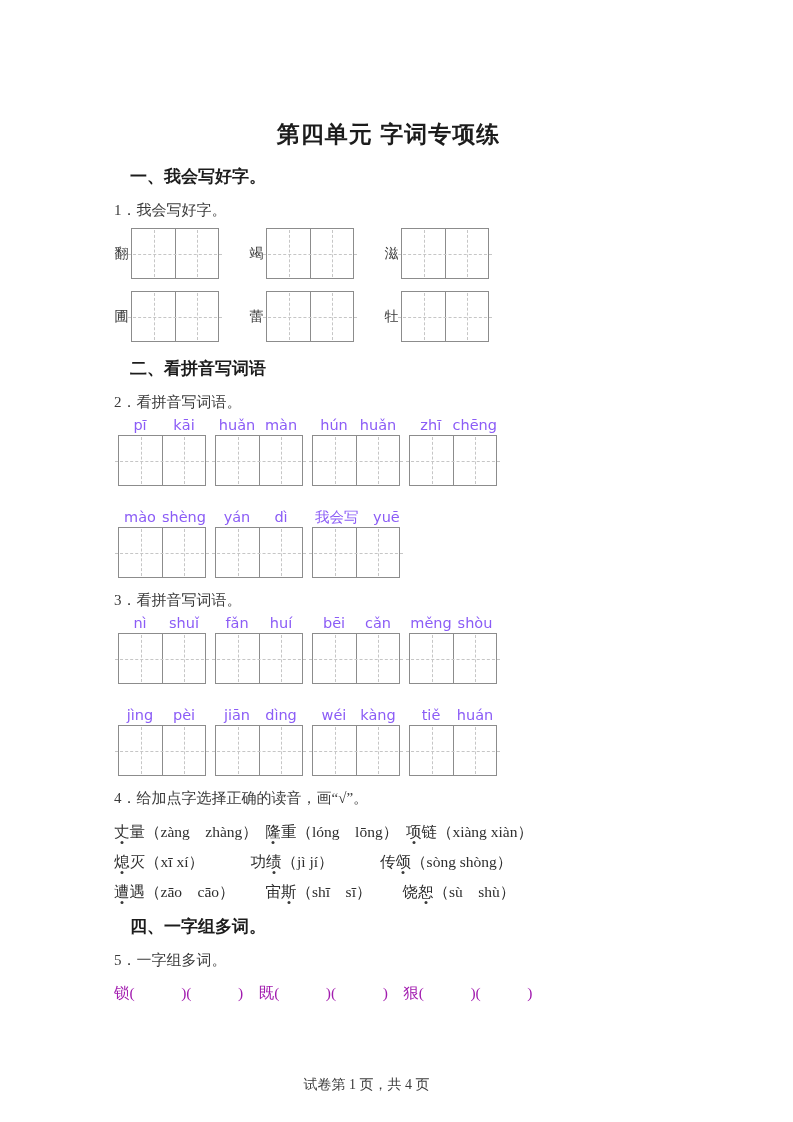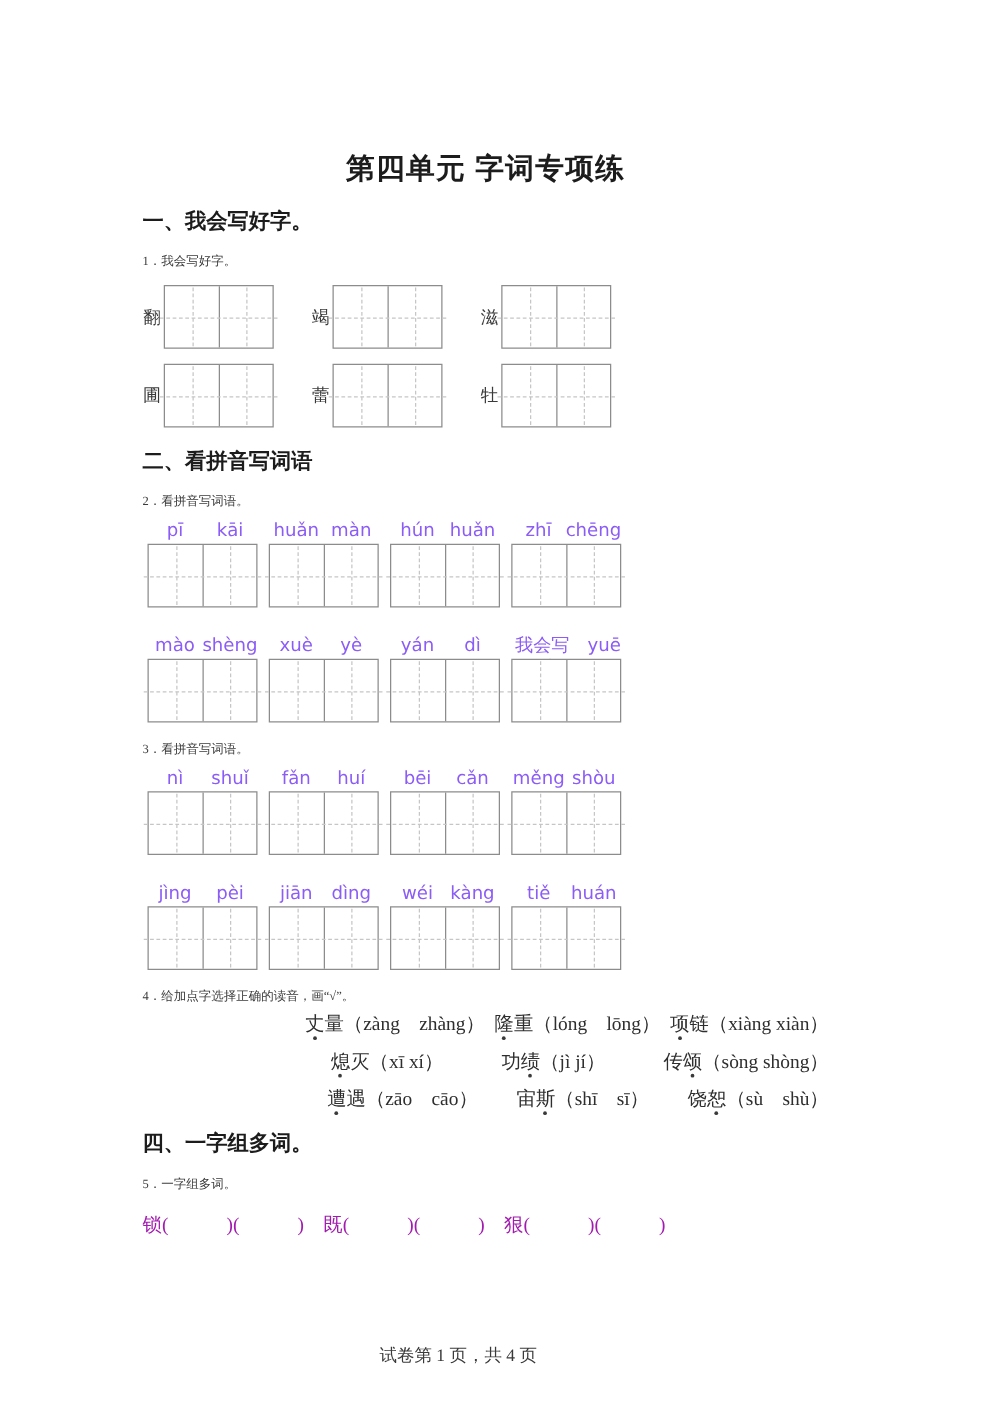--- a/index.html
+++ b/index.html
@@ -17,30 +17,30 @@
     margin:0;
     text-align:center;
     font-family:"Liberation Sans",sans-serif;
     font-weight:bold;
     font-size:23px;
     line-height:32px;
     color:#1c1c1c;
     letter-spacing:1px;
   }
   .sec-heading{
-    margin:16px 0 0 0;
+    margin:16px 0 0 16px;
     font-family:"Liberation Sans",sans-serif;
     font-weight:bold;
     font-size:17px;
     line-height:22px;
     color:#1c1c1c;
   }
   .q{
     margin:13px 0 0 0;
-    font-size:10px;
+    font-size:15px;
     line-height:18px;
     color:#3a3a3a;
   }
   
   .tian{
     position:relative;
     width:86px;height:49px;
     border:1px solid #8c8c8c;
     background:#fff;
     flex:none;
@@ -64,21 +64,21 @@
   .py-row{display:flex;}
   .py-row + .py-row{margin-top:22px;}
   .py-group{margin-right:9px;}
   .py-labels{
     display:flex;height:19px;
     font-family:"DejaVu Sans",sans-serif;
     font-size:14.5px;line-height:18px;color:#8b5cf6;
   }
   .py-labels span{flex:1;text-align:center;}
   
-  .dot-lines{margin-top:4px;text-align:right;}
+  .dot-lines{margin-top:16px;}
   .dot-line{
     white-space:pre;
     font-size:15.5px;line-height:17px;
     color:#2e2e2e;
     margin:0 0 13px 0;
   }
   .dot-char{position:relative;display:inline-block;}
   .dot-char::after{
     content:"";position:absolute;
     left:50%;bottom:-4px;transform:translateX(-50%);
@@ -229,32 +229,20 @@
           </div>
           <div class="tian">
             <i class="v-q1"></i>
             <i class="v-mid"></i>
             <i class="v-q3"></i>
             <i class="h-mid"></i>
           </div>
         </div>
         <div class="py-group">
           <div class="py-labels">
-            <span>xuè</span>
-            <span>yè</span>
-          </div>
-          <div class="tian">
-            <i class="v-q1"></i>
-            <i class="v-mid"></i>
-            <i class="v-q3"></i>
-            <i class="h-mid"></i>
-          </div>
-        </div>
-        <div class="py-group">
-          <div class="py-labels">
             <span>yán</span>
             <span>dì</span>
           </div>
           <div class="tian">
             <i class="v-q1"></i>
             <i class="v-mid"></i>
             <i class="v-q3"></i>
             <i class="h-mid"></i>
           </div>
         </div>

